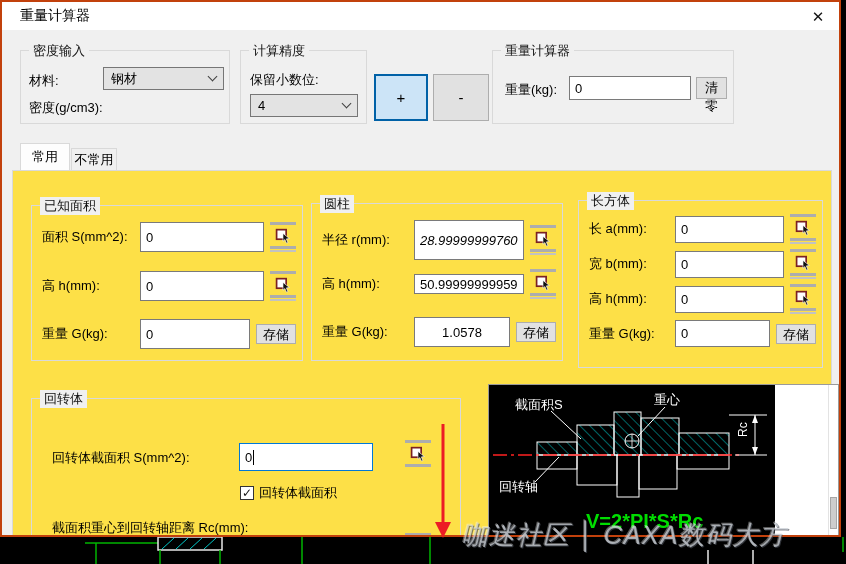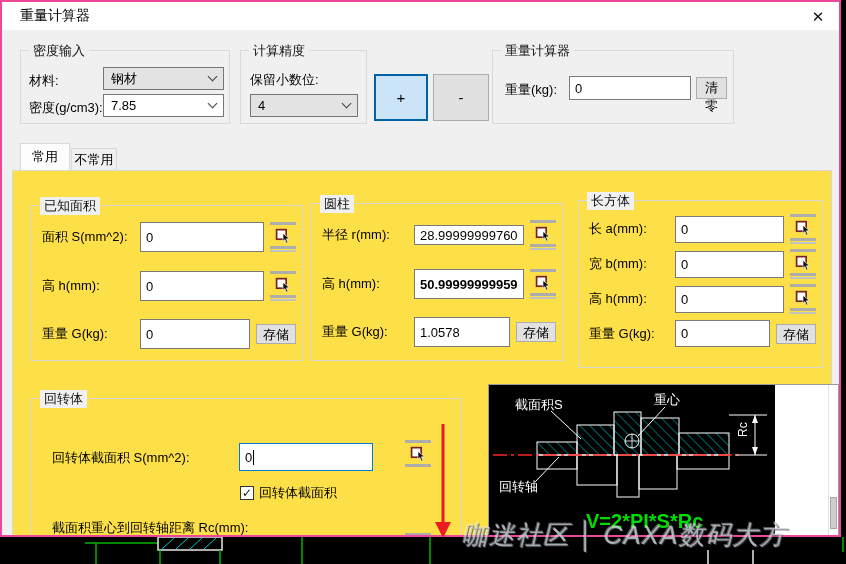--- a/index.html
+++ b/index.html
@@ -4,21 +4,21 @@
 <style>
   html,body{margin:0;padding:0;background:#000;}
   *{box-sizing:border-box;font-family:"Liberation Sans","DejaVu Sans",sans-serif;}
   #stage{position:relative;width:846px;height:564px;overflow:hidden;background:#000;}
 
   
   #cad-bg{position:absolute;left:0;top:0;z-index:0;}
 
   
   #dialog{position:absolute;left:0;top:0;width:841px;height:537px;background:#f0f0f0;
-          border:2px solid #ec4899;overflow:hidden;z-index:1;}
+          border:2px solid #c2410c;overflow:hidden;z-index:1;}
   #titlebar{position:absolute;left:0;top:0;right:0;height:28px;background:#fff;}
   #title{position:absolute;left:18px;top:5px;font-size:14px;color:#000;}
   #close-btn{position:absolute;right:6px;top:2px;width:30px;height:24px;border:none;background:transparent;
              font-size:15px;color:#111;cursor:pointer;line-height:24px;text-align:center;}
 
   .groupbox{position:absolute;border:1px solid #d9d9d9;}
   .gtitle{position:absolute;top:-9px;left:8px;background:#f0f0f0;padding:0 4px;font-size:13px;color:#111;white-space:nowrap;}
 
   .lbl{font-size:13px;color:#000;white-space:nowrap;}
   .combo{position:absolute;height:23px;border:1px solid #767676;background:#e3e3e3;display:flex;
@@ -108,24 +108,20 @@
     </div>
 
     <div class="groupbox" style="left:18px;top:48px;width:210px;height:74px">
       <span class="gtitle">密度输入</span>
       <span class="lbl abs" style="left:8px;top:21px">材料:</span>
       <div class="combo" style="left:82px;top:16px;width:121px">
         <span>钢材</span>
         <i class="chev"></i>
       </div>
       <span class="lbl abs" style="left:8px;top:48px">密度(g/cm3):</span>
-      <div class="combo white" style="left:82px;top:43px;width:121px">
-        <span>7.85</span>
-        <i class="chev"></i>
-      </div>
     </div>
 
     <div class="groupbox" style="left:238px;top:48px;width:127px;height:74px">
       <span class="gtitle">计算精度</span>
       <span class="lbl abs" style="left:9px;top:20px">保留小数位:</span>
       <div class="combo" style="left:9px;top:43px;width:108px">
         <span>4</span>
         <i class="chev"></i>
       </div>
     </div>
@@ -176,47 +172,47 @@
           <span class="glabel" style="width:98px">重量 G(kg):</span>
           <input class="txtin gin" style="height: 30px;" value="0">
           <button class="btn store">存储</button>
         </div>
       </div>
 
       <div class="groupbox" style="left:298px;top:32px;width:252px;height:158px">
         <span class="gtitle">圆柱</span>
         <div class="grow" style="top:16px">
           <span class="glabel" style="width:92px">半径 r(mm):</span>
-          <input class="txtin gin" style="height: 20px;" value="28.99999999760">
+          <input class="txtin gin" style="height: 40px; font-style: italic;" value="28.99999999760">
           <div class="pick">
             <i class="pline gap-b"></i>
             <svg class="picon" viewBox="0 0 16 16">
               <rect x="1.5" y="2.5" width="9" height="9" fill="#fff" stroke="#7b2222" stroke-width="1.6"></rect>
               <path d="M7.5 6 L13.5 10.8 L10.6 11.2 L12.2 14.6 L10.8 15.2 L9.3 11.8 L7.5 13.4 Z" fill="#111" stroke="#fff" stroke-width="0.6"></path>
             </svg>
             <i class="pline gap-t"></i>
             <i class="pline thin"></i>
           </div>
         </div>
         <div class="grow" style="top:65px">
           <span class="glabel" style="width:92px">高 h(mm):</span>
-          <input class="txtin gin" style="height: 30px; font-weight: bold;" value="50.99999999959">
+          <input class="txtin gin" style="height: 20px;" value="50.99999999959">
           <div class="pick">
             <i class="pline gap-b"></i>
             <svg class="picon" viewBox="0 0 16 16">
               <rect x="1.5" y="2.5" width="9" height="9" fill="#fff" stroke="#7b2222" stroke-width="1.6"></rect>
               <path d="M7.5 6 L13.5 10.8 L10.6 11.2 L12.2 14.6 L10.8 15.2 L9.3 11.8 L7.5 13.4 Z" fill="#111" stroke="#fff" stroke-width="0.6"></path>
             </svg>
             <i class="pline gap-t"></i>
             <i class="pline thin"></i>
           </div>
         </div>
         <div class="grow" style="top:113px">
           <span class="glabel" style="width:92px">重量 G(kg):</span>
-          <input class="txtin gin" style="height: 30px;" value="1.0578">
+          <input class="txtin gin" style="height: 30px; text-align: center;" value="1.0578">
           <button class="btn store">存储</button>
         </div>
       </div>
 
       <div class="groupbox" style="left:565px;top:29px;width:245px;height:168px">
         <span class="gtitle">长方体</span>
         <div class="grow" style="top:13px">
           <span class="glabel" style="width:86px">长 a(mm):</span>
           <input class="txtin gin" style="height: 27px;" value="0">
           <div class="pick">

